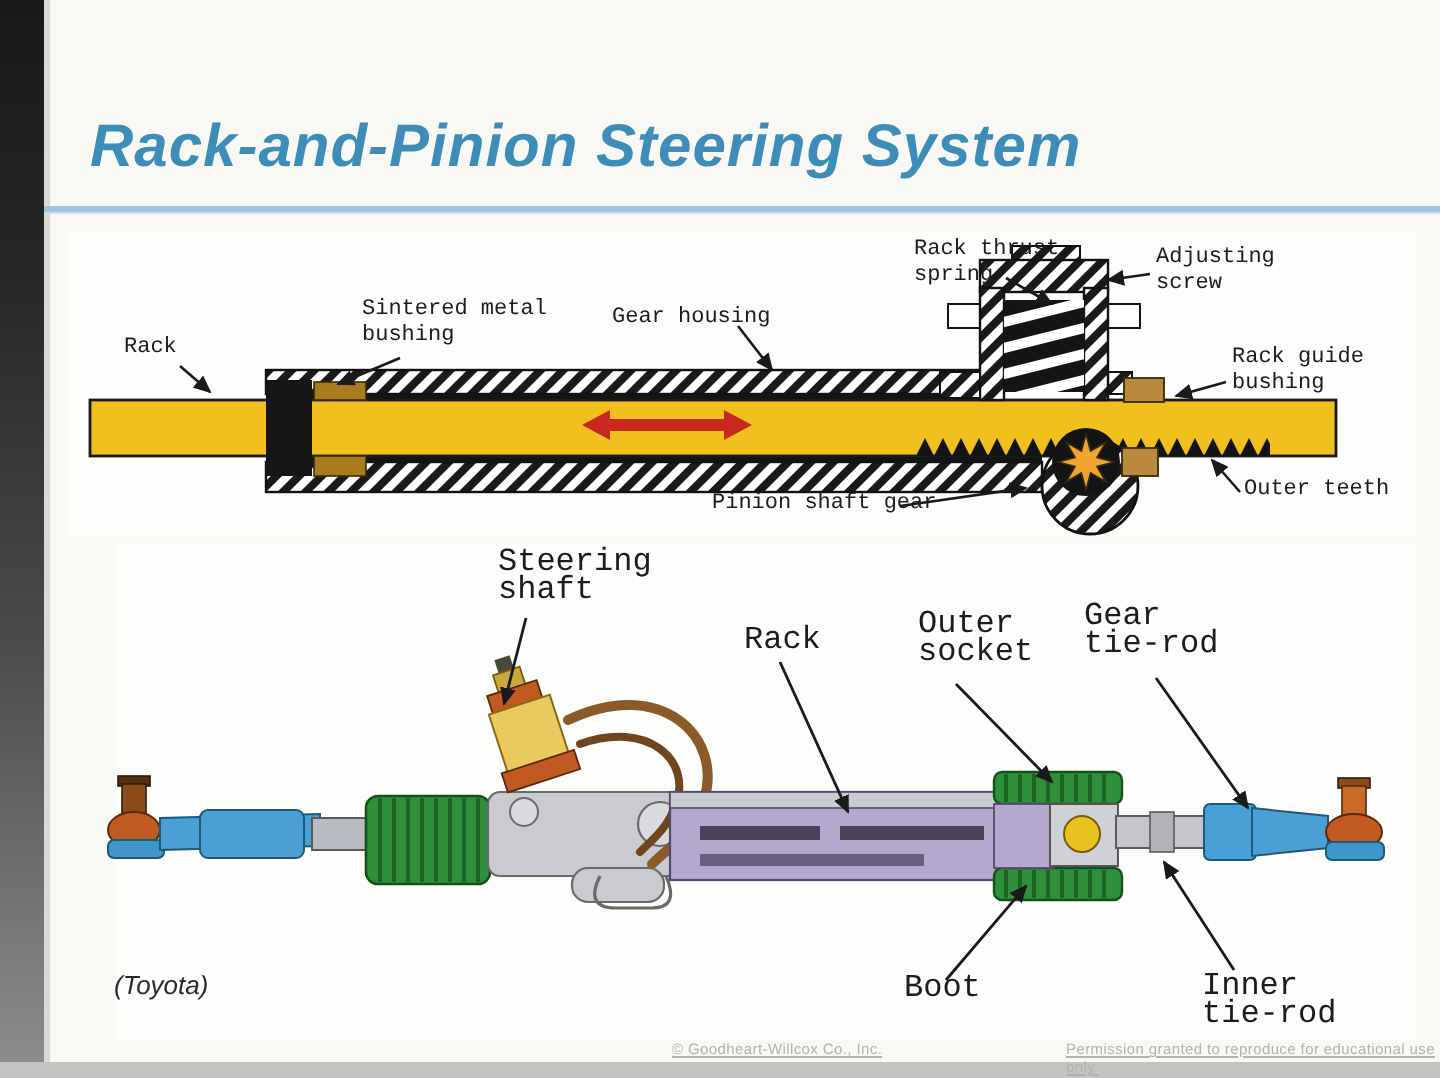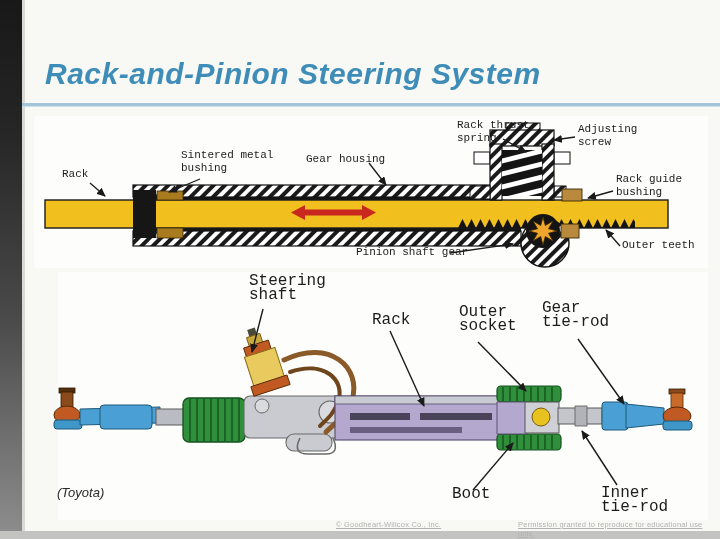--- a/index.html
+++ b/index.html
@@ -37,21 +37,21 @@
     font-family:Liberation Mono, monospace;
   }
   .lbl.b{font-size:16px;line-height:14px;}
   .credit{
     position:absolute;left:46px;top:485px;font-size:13px;font-style:italic;color:#2a2a2a;margin-left:11px;
   }
   .footer-text{
     position:absolute;top:520px;font-size:7.5px;color:#b2b2b0;letter-spacing:.2px;text-decoration:underline;
   }
   .footer-text.copy{left:336px;}
-  .footer-text.perm{left:491px;padding-left:27px;}
+  .footer-text.perm{left:506px;padding-left:27px;}
 </style>
 </head>
 <body>
 
 <div class="left-bar"></div>
 <div class="left-bar-edge"></div>
 <div class="slide"></div>
 <div class="bottom-strip"></div>
 
 <div class="page-title">Rack-and-Pinion Steering System</div>

